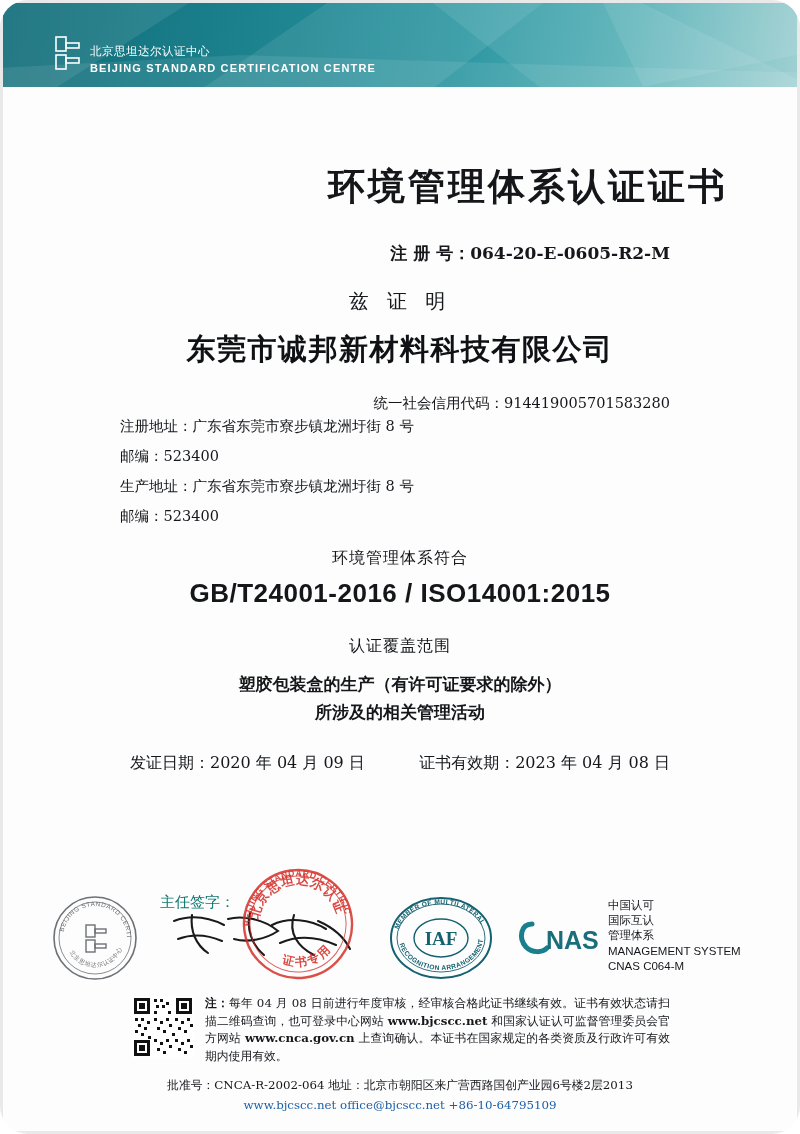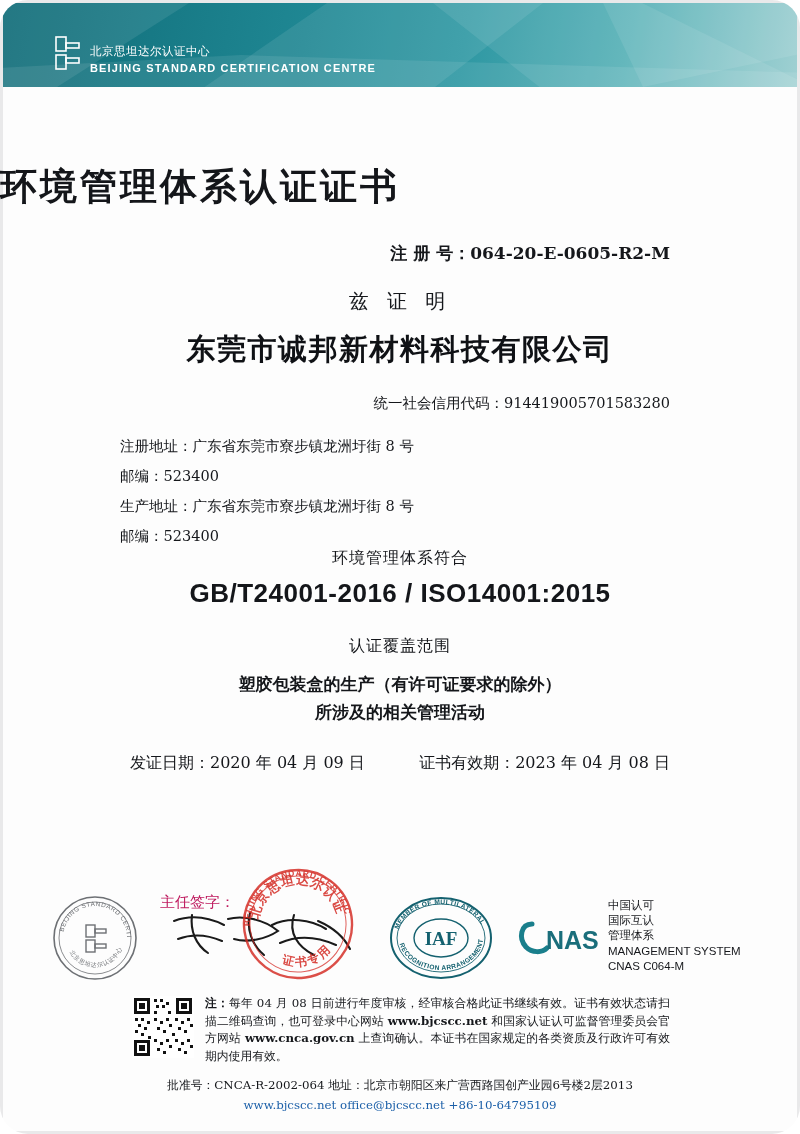--- a/index.html
+++ b/index.html
@@ -84,21 +84,21 @@
     letter-spacing: 1.15px;
     white-space: nowrap;
   }
 
   
   .cert-title {
     position: absolute;
     top: 162px;
     left: 0;
     width: 728px;
-    text-align: left;
+    text-align: right;
     font-family: "DejaVu Serif", serif;
     font-weight: bold;
     font-size: 37px;
     letter-spacing: 3px;
     color: #14161a;
   }
 
   .reg-no {
     position: absolute;
     top: 242px;
@@ -148,21 +148,20 @@
 
   .addr-block {
     position: absolute;
     left: 120px;
     top: 411px;
     width: 560px;
     font-family: "DejaVu Serif", serif;
     font-size: 14.5px;
     color: #15171b;
     line-height: 30px;
-    margin-top: 20px;
   }
   .addr-line { white-space: nowrap; }
 
   .conform-label {
     position: absolute;
     top: 548px;
     left: 0;
     width: 800px;
     text-align: center;
     font-family: "DejaVu Serif", serif;
@@ -221,21 +220,21 @@
   }
   .dates span { white-space: nowrap; }
 
   
   .sig-label {
     position: absolute;
     left: 160px;
     top: 893px;
     font-family: "DejaVu Serif", serif;
     font-size: 15px;
-    color: #be185d;
+    color: #0f766e;
     white-space: nowrap;
   }
   .sig-script {
     position: absolute;
     left: 168px;
     top: 905px;
     width: 190px;
     height: 60px;
   }
 

